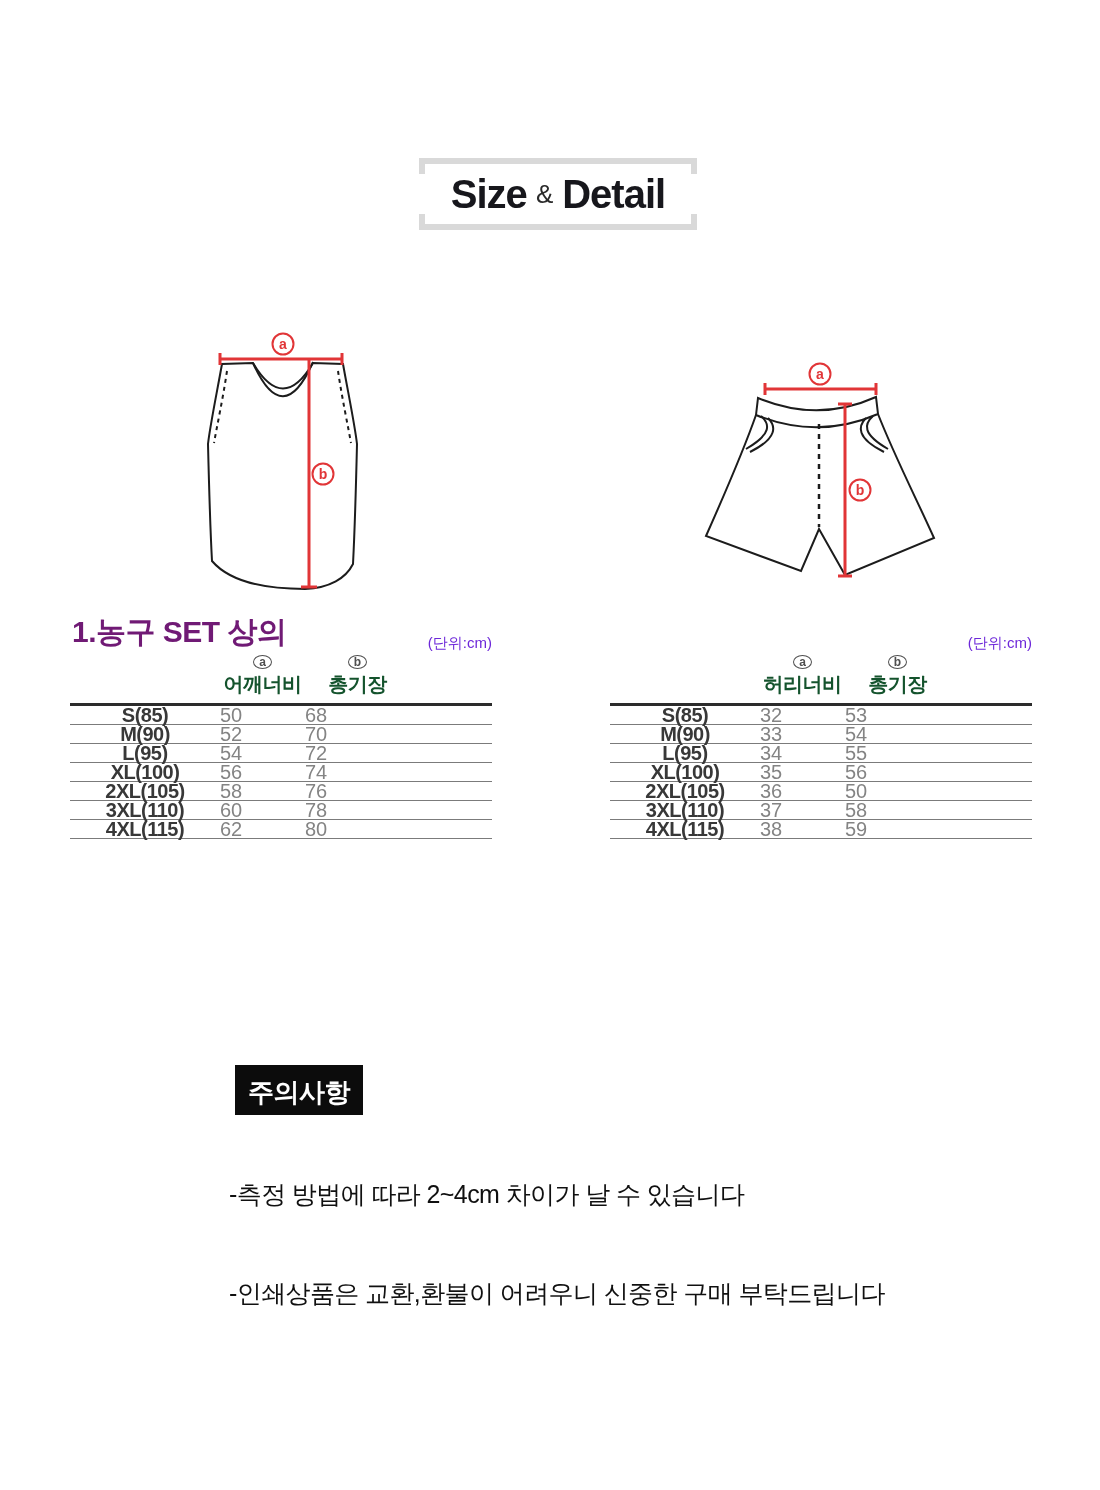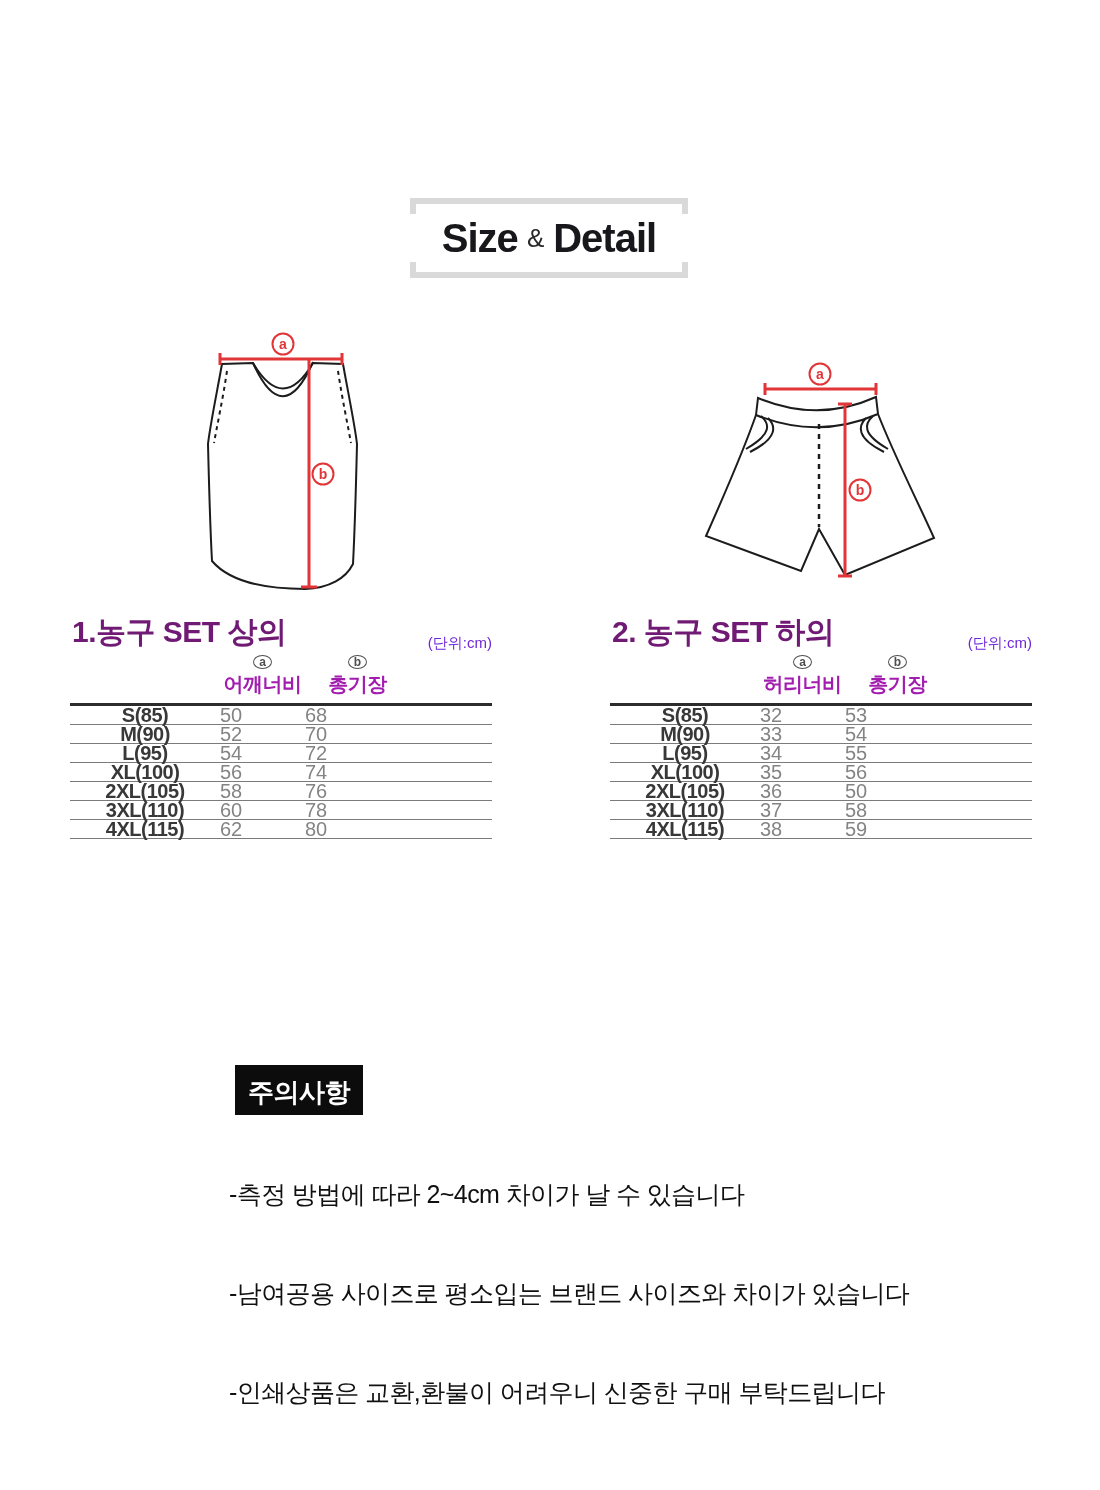--- a/index.html
+++ b/index.html
@@ -2,21 +2,21 @@
 <html><head>
 <meta charset="utf-8">
 <style>
   html,body { margin:0; padding:0; background:#ffffff; }
   .canvas {
     position:relative; width:1100px; height:1490px; background:#ffffff;
     font-family:"Liberation Sans","DejaVu Sans",sans-serif; overflow:hidden;
   }
 
   
-  .title-box { position:absolute; left:410px; top:158px; width:278px; height:80px;margin-top:40px; }
+  .title-box { position:absolute; left:419px; top:158px; width:278px; height:72px; }
   .bracket-top { position:absolute; top:0; left:0; right:0; height:10px;
     border:6px solid #d9d9d9; border-bottom:none; }
   .bracket-bottom { position:absolute; bottom:0; left:0; right:0; height:10px;
     border:6px solid #d9d9d9; border-top:none; }
   .title-text { position:absolute; inset:0; display:flex; align-items:center;
     justify-content:center; gap:9px; }
   .title-main { font-size:40px; font-weight:700; color:#17171c; letter-spacing:-1px; }
   .title-amp  { font-size:26px; font-weight:400; color:#2a2a2a; }
 
   
@@ -40,21 +40,21 @@
 
   .thead { display:flex; height:50px; border-bottom:3px solid #2c2c2c; box-sizing:border-box; }
   .cell-size { width:150px; }
   .cell-a    { width:85px; }
   .cell-b    { width:105px; }
   .col-head { display:flex; flex-direction:column; align-items:center;
     justify-content:flex-end; padding-bottom:5px; gap:2px; box-sizing:border-box; }
   .circ { width:19px; height:19px; border:1.5px solid #4f4f4f; border-radius:50%;
     display:flex; align-items:center; justify-content:center;
     font-size:12px; font-weight:600; color:#4f4f4f; line-height:1; box-sizing:border-box; }
-  .col-label { font-size:20px; font-weight:700; color:#a21caf; letter-spacing:-0.5px; }
+  .col-label { font-size:20px; font-weight:700; color:#14532d; letter-spacing:-0.5px; }
 
   .trow { display:flex; align-items:center; height:19px;
     border-bottom:1px solid #7b7b7b; box-sizing:border-box; font-size:20px; }
   .trow .cell-size { font-weight:700; color:#383838; text-align:center; letter-spacing:-0.5px; }
   .trow .cell-a, .trow .cell-b { color:#848484; text-align:left; }
 
   
   .notice-badge { position:absolute; left:235px; top:1065px; background:#0c0c0c;
     color:#ffffff; font-size:26px; font-weight:700; padding:10px 13px 5px;
     letter-spacing:-0.5px; }
@@ -165,21 +165,20 @@
       <div class="cell-a">60</div>
       <div class="cell-b">78</div>
     </div>
     <div class="trow">
       <div class="cell-size">4XL(115)</div>
       <div class="cell-a">62</div>
       <div class="cell-b">80</div>
     </div>
   </div>
 
-  <div id="table-title-2" class="table-title">2. 농구 SET 하의</div>
   <div id="unit-2" class="unit">(단위:cm)</div>
 
   <div id="size-table-bottom" class="size-table">
     <div class="thead">
       <div class="cell-size"></div>
       <div class="cell-a col-head">
         <span class="circ">a</span>
         <span class="col-label">허리너비</span>
       </div>
       <div class="cell-b col-head">
@@ -220,18 +219,17 @@
     <div class="trow">
       <div class="cell-size">4XL(115)</div>
       <div class="cell-a">38</div>
       <div class="cell-b">59</div>
     </div>
   </div>
 
   <div class="notice-badge">주의사항</div>
   <div class="notice-lines">
     <div class="notice-line">-측정 방법에 따라 2~4cm 차이가 날 수 있습니다</div>
-    <div class="notice-line">-남여공용 사이즈로 평소입는 브랜드 사이즈와 차이가 있습니다</div>
     <div class="notice-line">-인쇄상품은 교환,환불이 어려우니 신중한 구매 부탁드립니다</div>
     
   </div>
 
 </div>
 
 </body></html>

